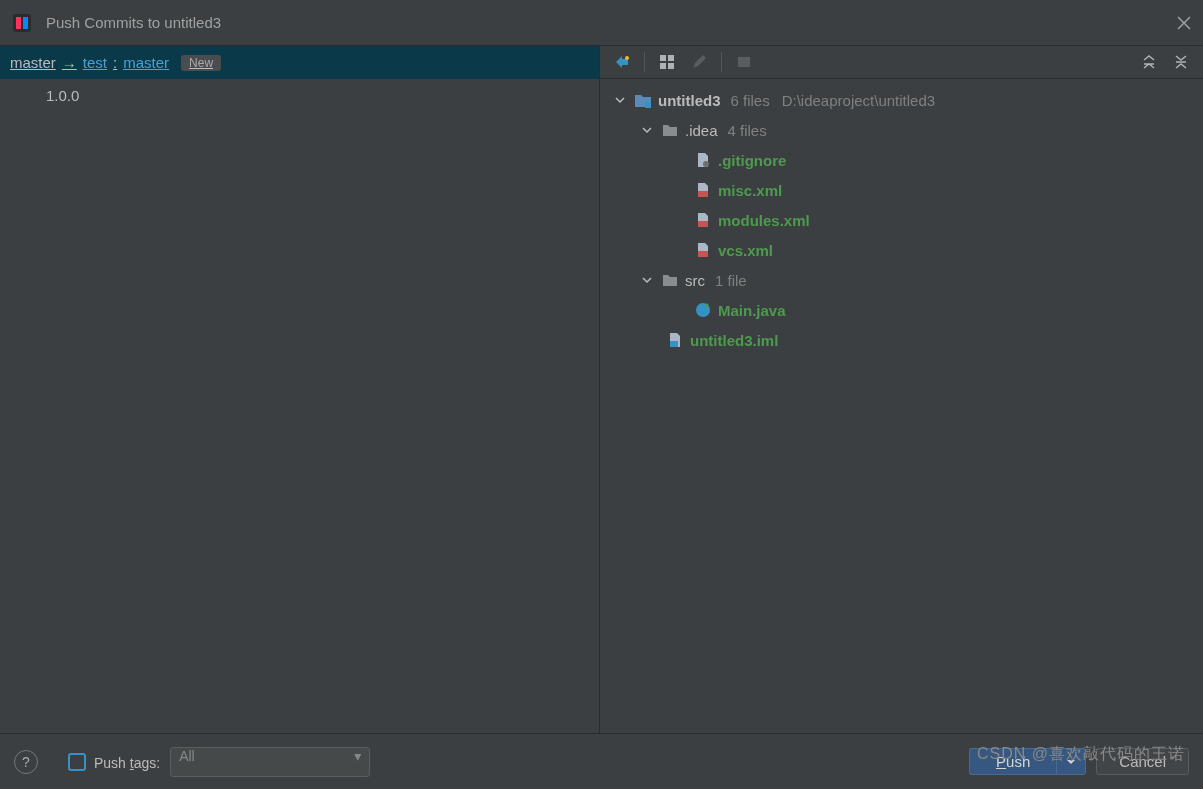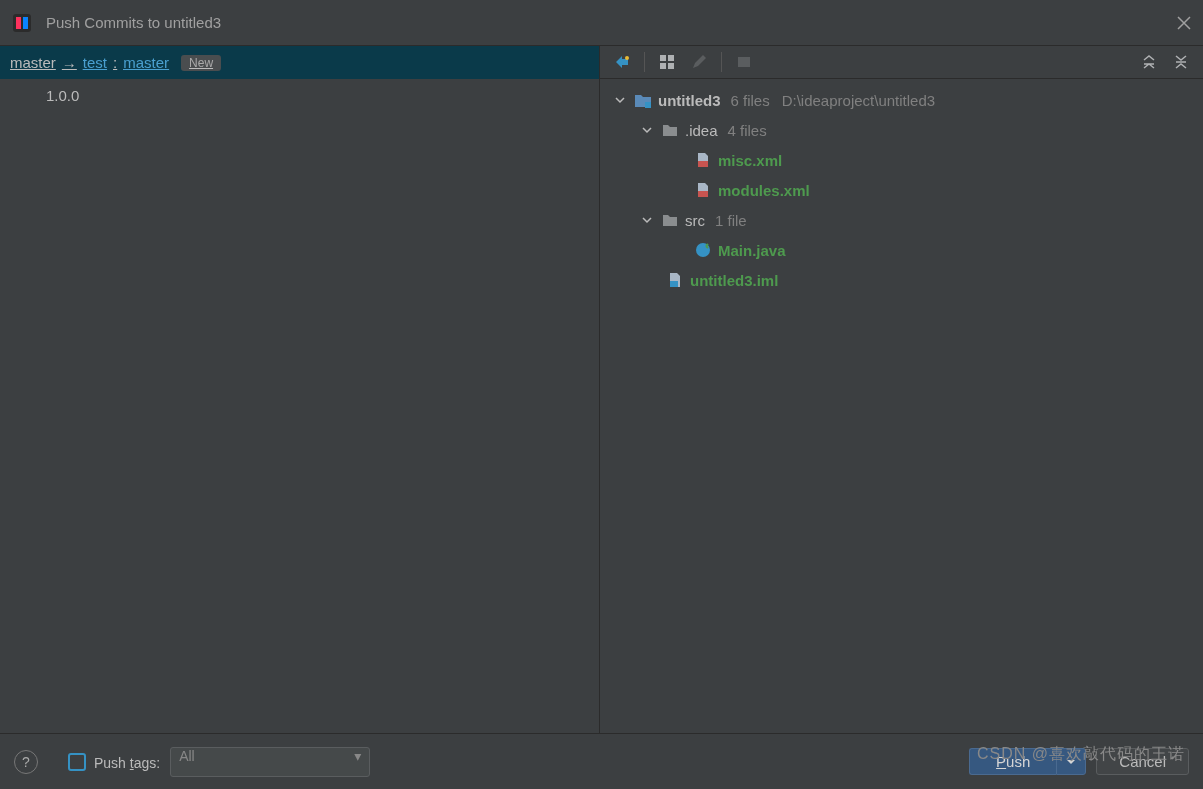--- a/index.html
+++ b/index.html
@@ -162,33 +162,51 @@
               <path d="M1 2 L6 2 L8 4 L15 4 L15 13 L1 13 Z" fill="#8a8d8f"></path>
             </svg>
         </span>
         <span style="color:#bbbbbb">.idea</span>
         <span class="tree-meta">4 files</span>
       </div>
       <div class="tree-row pad3">
         <span class="tree-icon">
             <svg width="14" height="16" viewBox="0 0 14 16">
               <path d="M2 1 L9 1 L12 4 L12 15 L2 15 Z" fill="#a9b7c6"></path>
+              <circle cx="10" cy="12" r="3" fill="#6e6e6e"></circle>
+            </svg>
+          </span>
+        <span class="tree-label">.gitignore</span>
+      </div>
+      <div class="tree-row pad3">
+        <span class="tree-icon">
+            <svg width="14" height="16" viewBox="0 0 14 16">
+              <path d="M2 1 L9 1 L12 4 L12 15 L2 15 Z" fill="#a9b7c6"></path>
               <rect x="2" y="9" width="10" height="6" fill="#c75450"></rect>
             </svg>
           </span>
         <span class="tree-label">misc.xml</span>
       </div>
       <div class="tree-row pad3">
         <span class="tree-icon">
             <svg width="14" height="16" viewBox="0 0 14 16">
               <path d="M2 1 L9 1 L12 4 L12 15 L2 15 Z" fill="#a9b7c6"></path>
               <rect x="2" y="9" width="10" height="6" fill="#c75450"></rect>
             </svg>
           </span>
         <span class="tree-label">modules.xml</span>
+      </div>
+      <div class="tree-row pad3">
+        <span class="tree-icon">
+            <svg width="14" height="16" viewBox="0 0 14 16">
+              <path d="M2 1 L9 1 L12 4 L12 15 L2 15 Z" fill="#a9b7c6"></path>
+              <rect x="2" y="9" width="10" height="6" fill="#c75450"></rect>
+            </svg>
+          </span>
+        <span class="tree-label">vcs.xml</span>
       </div>
 
       <div class="tree-row pad1">
         <span class="tree-chevron">
           <svg width="10" height="10" viewBox="0 0 10 10">
               <path d="M1 3 L5 7 L9 3" stroke="#bbbbbb" stroke-width="1.5" fill="none"></path>
             </svg>
         </span>
         <span class="tree-icon">
           <svg width="16" height="14" viewBox="0 0 16 14">

